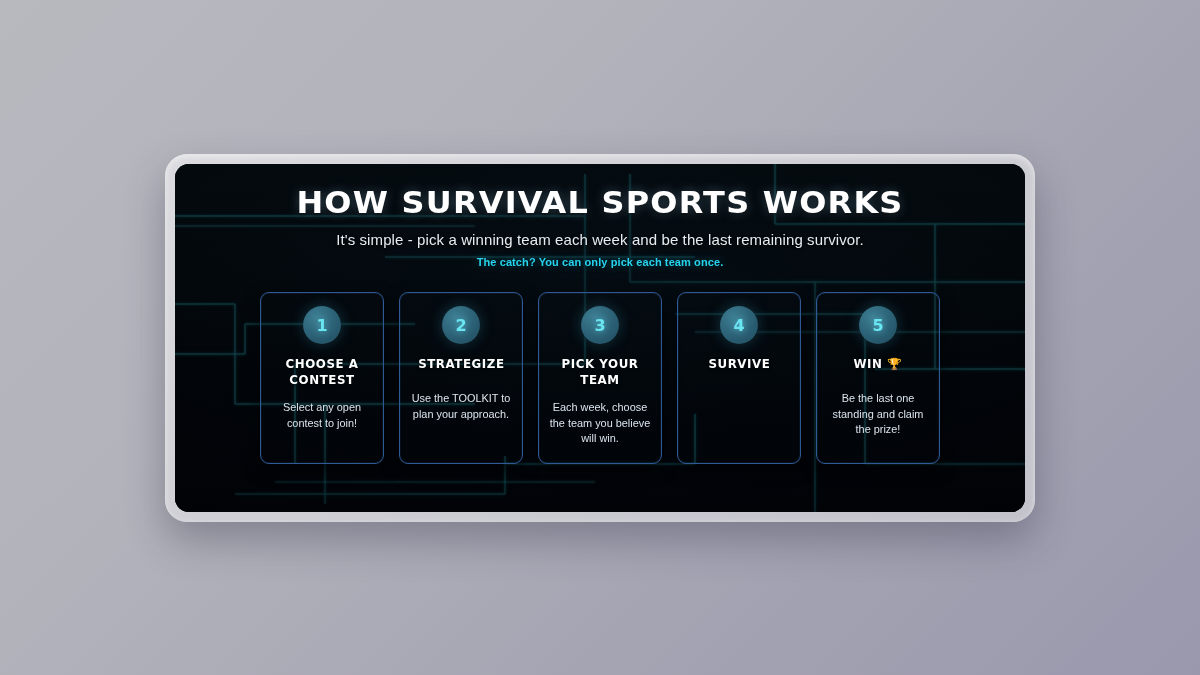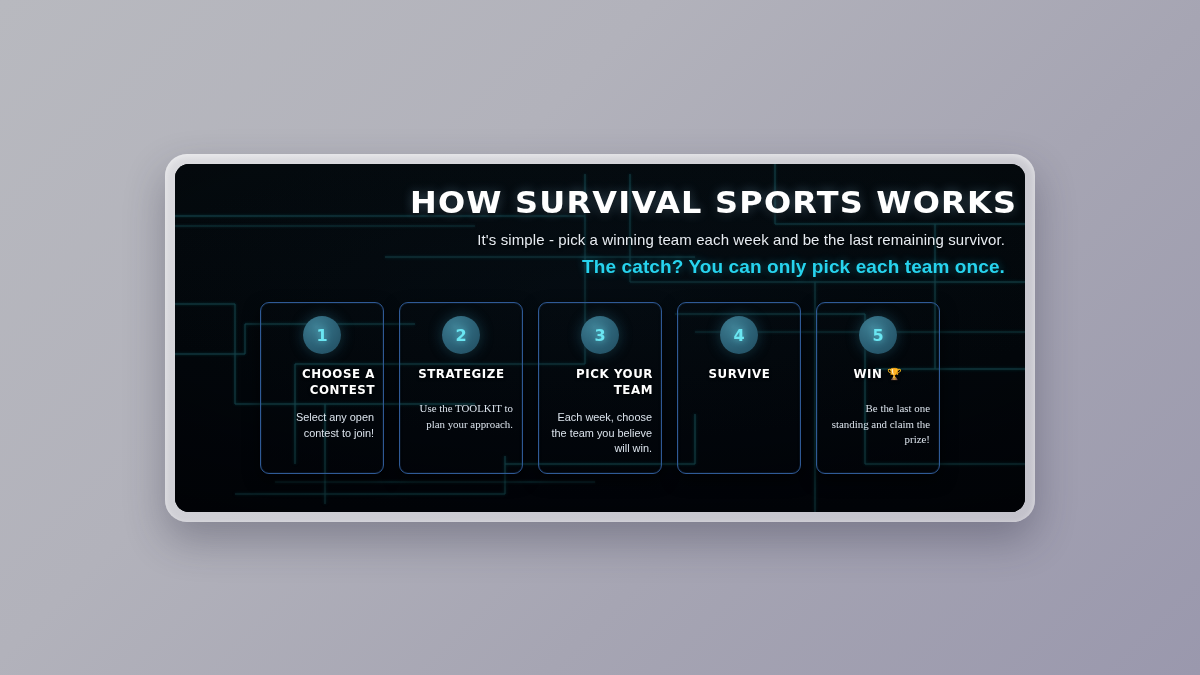--- a/index.html
+++ b/index.html
@@ -28,21 +28,21 @@
   }
 
   
   .circuitry { position:absolute; inset:0; pointer-events:none; }
   .circuitry svg { display:block; width:100%; height:100%; }
 
   .vig { position:absolute; inset:0; pointer-events:none;
          background: radial-gradient(120% 100% at 50% 35%, rgba(8,20,30,.35) 0%, rgba(0,0,0,.0) 45%, rgba(0,0,0,.75) 100%); }
 
   
-  .content { position:relative; z-index:3; padding:22px 20px 0; text-align:right; }
+  .content { position:relative; z-index:3; padding:22px 20px 0; text-align:center; }
 
   .title {
     font-family:"DejaVu Sans", sans-serif;
     font-weight:700;
     font-size:31px;
     letter-spacing:1.2px;
     color:#ffffff;
     text-transform:uppercase;
     transform: scaleX(1.03);
     text-shadow: 0 0 10px rgba(160,220,255,.30), 0 2px 5px rgba(0,0,0,.9);
@@ -50,21 +50,21 @@
   }
   .lede {
     margin-top:13px;
     font-size:15px;
     color:#e7ecf2;
     letter-spacing:.1px;
     text-shadow:0 1px 3px rgba(0,0,0,.9);
   }
   .catch {
     margin-top:8px;
-    font-size:19px;
+    font-size:11px;
     font-weight:700;
     color:#27d3ee;
     letter-spacing:.1px;
     text-shadow:0 0 9px rgba(39,211,238,.45), 0 1px 3px rgba(0,0,0,.9);
   }
 
   
   .steps {
     margin-top:24px;
     display:flex;
@@ -112,21 +112,21 @@
     line-height:1.38;
     transform:scaleX(1.02);
     text-shadow:0 1px 3px rgba(0,0,0,.85);
   }
   .card-desc {
     margin-top:11px;
     font-size:10.9px;
     line-height:1.42;
     color:#dbe3ec;
   }
-  .card-desc.push { margin-top:18px;font-family:Liberation Serif, serif; }
+  .card-desc.push { margin-top:18px; }
 </style>
 </head>
 <body>
 
 <div class="bezel">
   <div class="screen">
 
     <div class="circuitry">
       <svg viewBox="0 0 850 348" preserveAspectRatio="none" aria-hidden="true">
         <defs>

